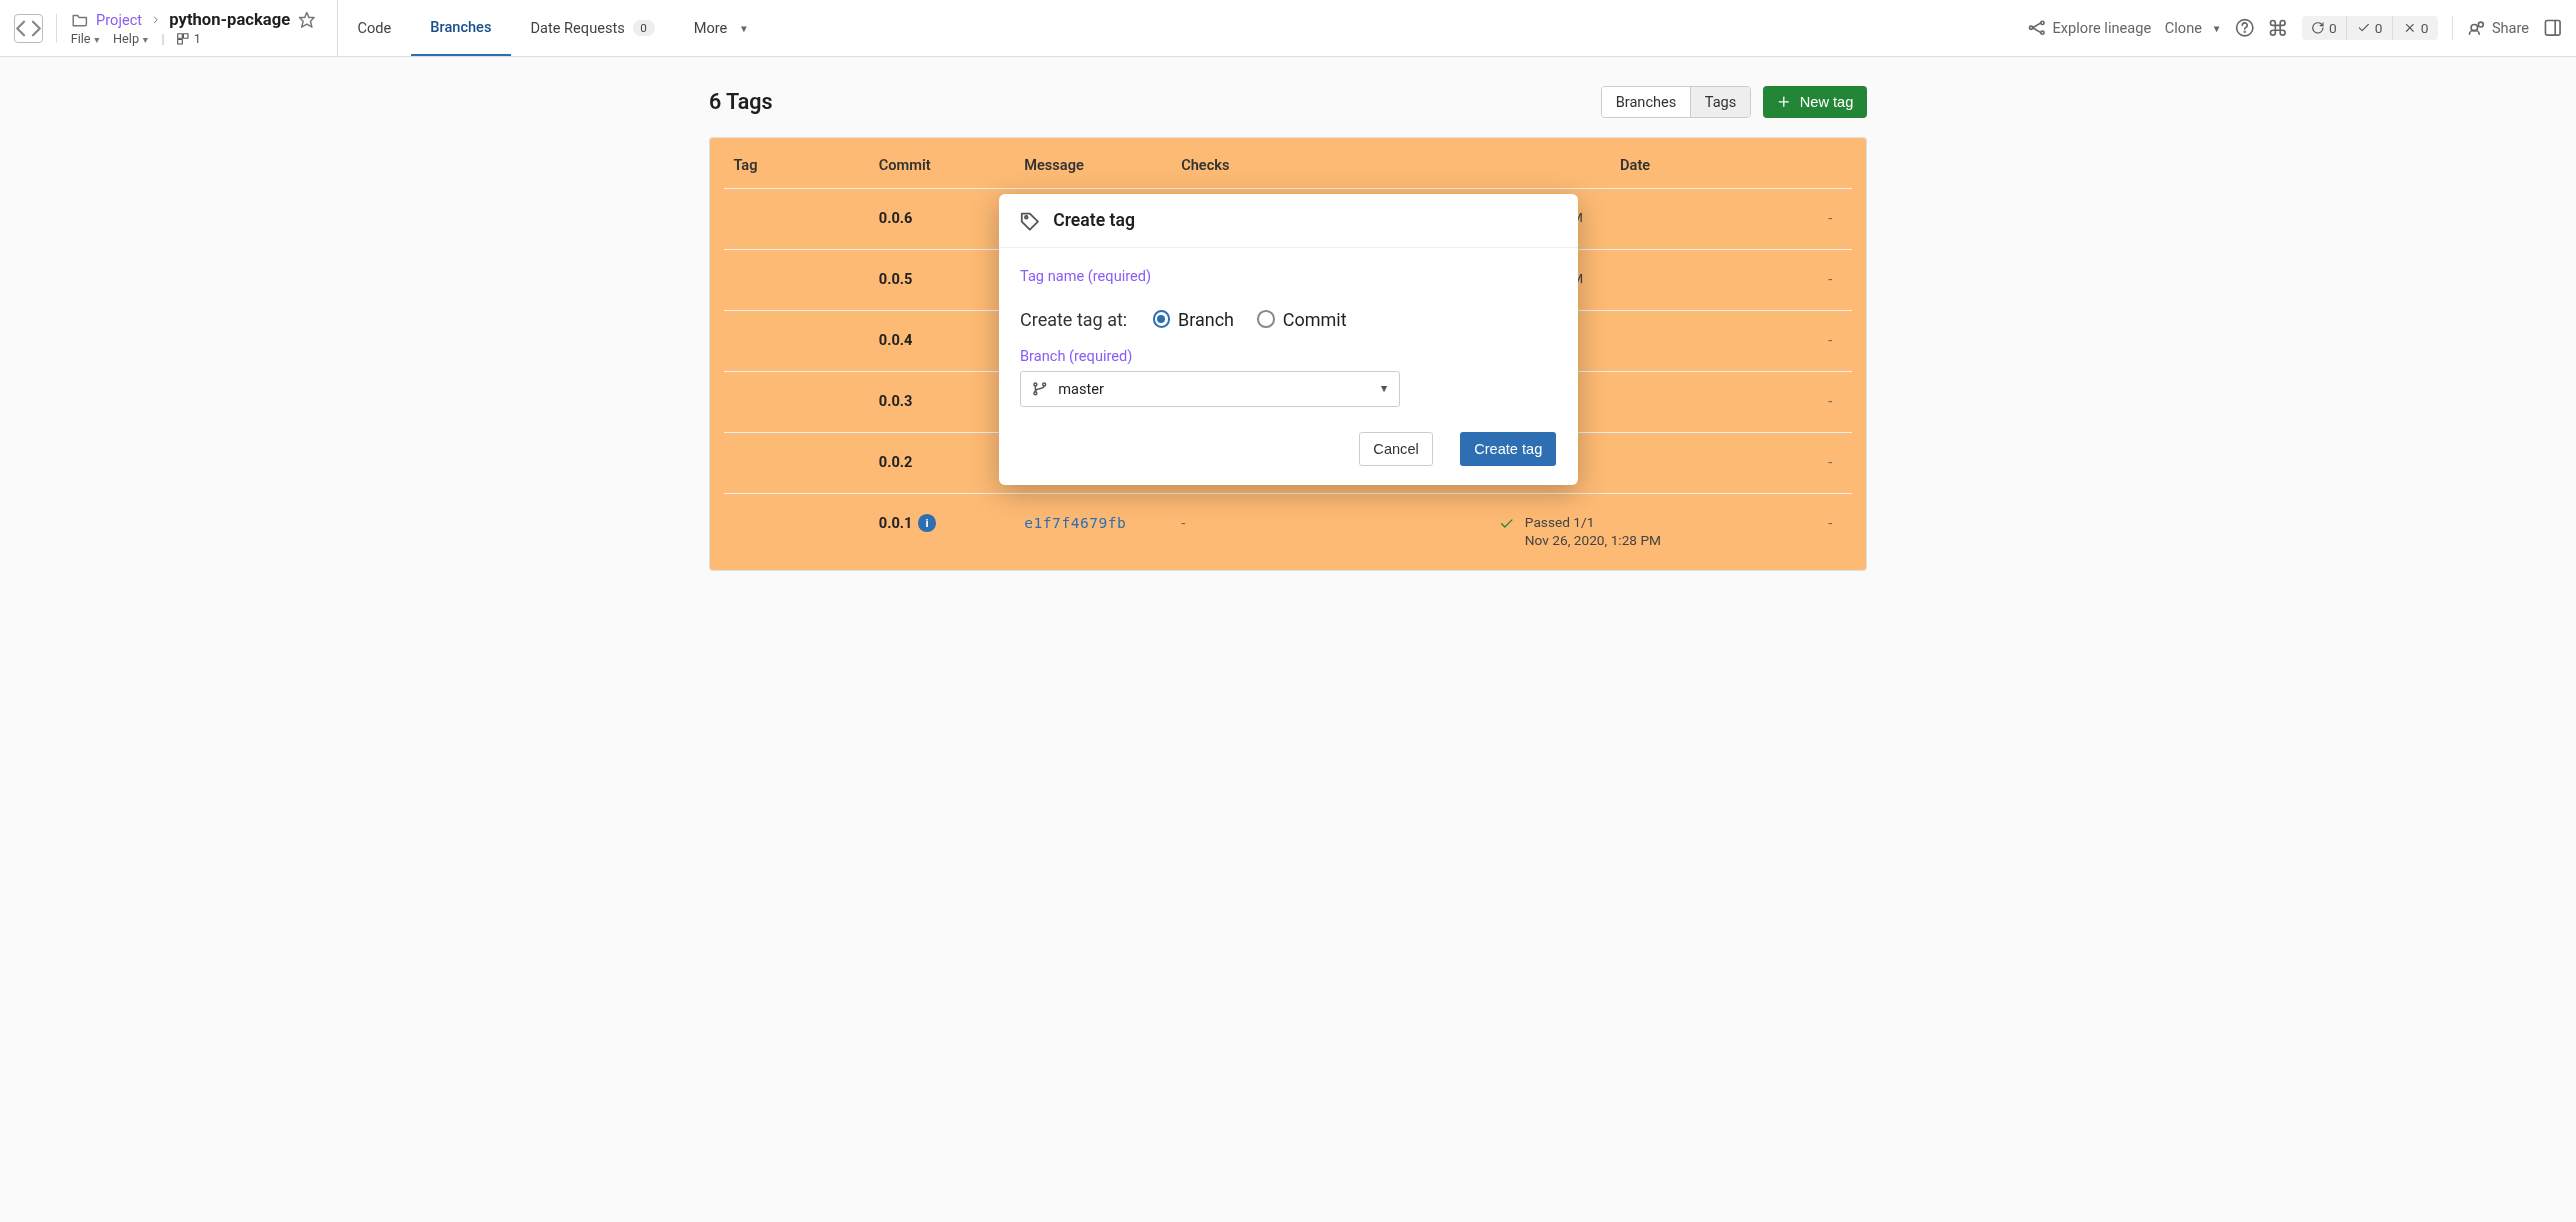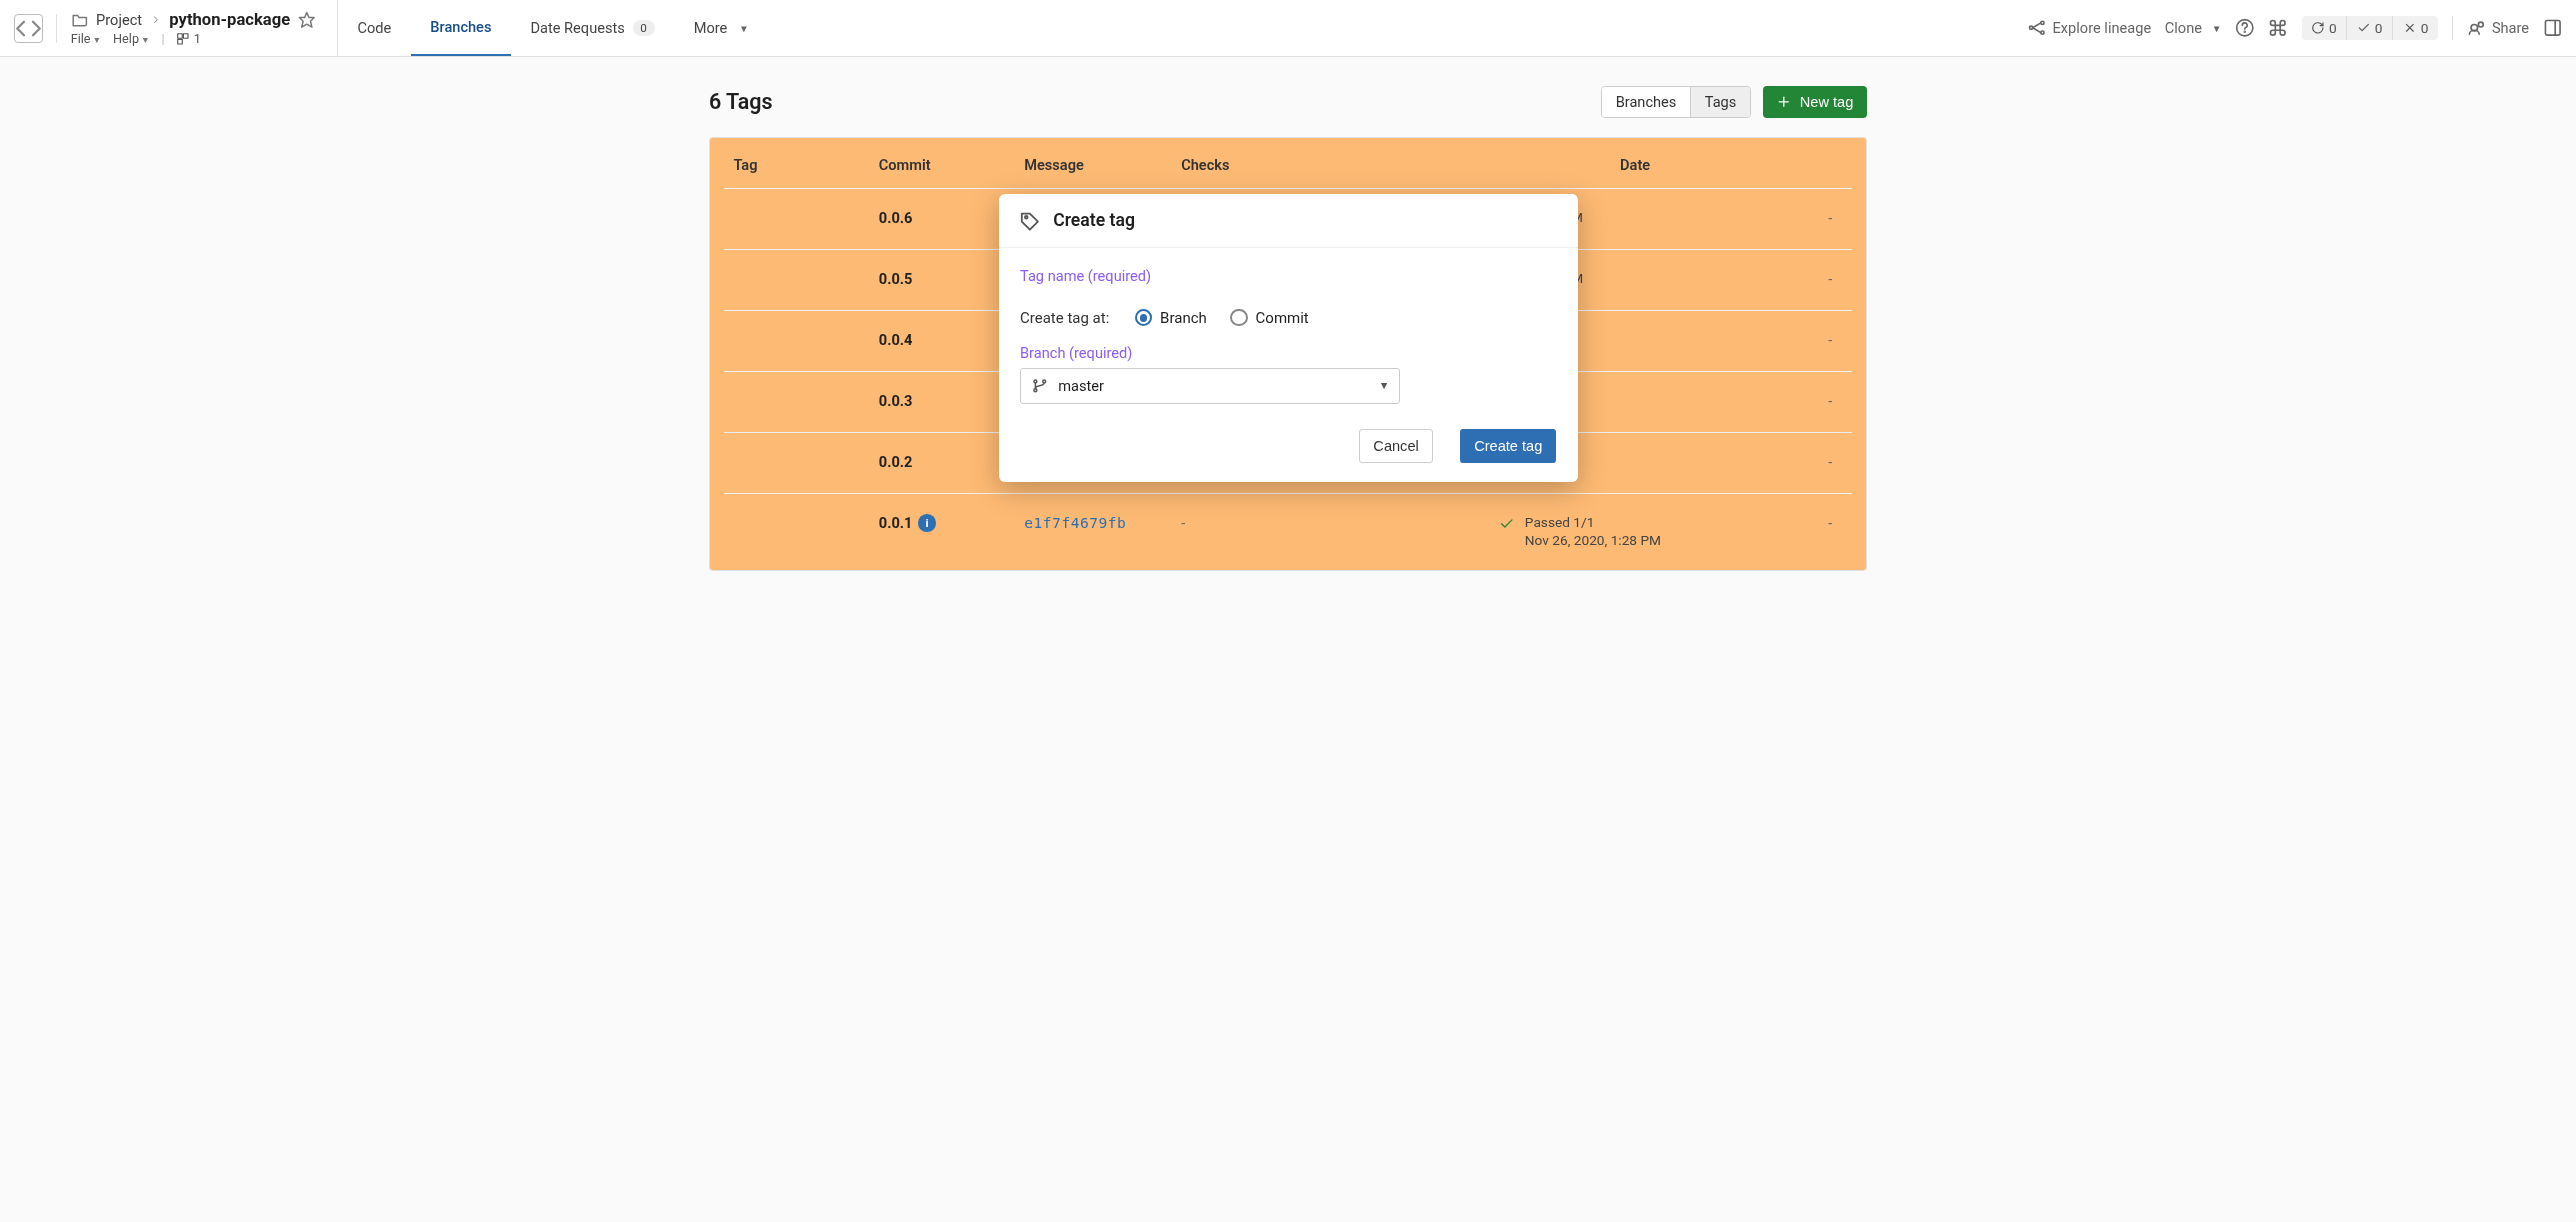--- a/index.html
+++ b/index.html
@@ -6,21 +6,21 @@
   html, body { width: 100%; height: 100%; font-family: -apple-system, BlinkMacSystemFont, "Segoe UI", Roboto, sans-serif; color: #1f1f1f; background: #fafafa; }
   body { display:flex; flex-direction:column; }
 
   
   .topbar { height:57px; background:#fff; border-bottom:1px solid #dedede; display:flex; align-items:stretch; }
   .topbar .left-block { display:flex; align-items:center; }
   .logo-box { width:57px; border-right:1px solid #dedede; display:flex; align-items:center; justify-content:center; }
   .logo-inner { width:29px; height:29px; border:1px solid #bbb; border-radius:3.9px; display:flex; align-items:center; justify-content:center; color:#888; }
   .proj-block { padding:0 13.7px; display:flex; flex-direction:column; justify-content:center; gap:2px; }
   .crumbs { display:flex; align-items:center; gap:7.8px; font-size:14.6px; }
-  .crumb-link { color:#404040;text-align:center; }
+  .crumb-link { color:#8b5cf6;text-align:center; }
   .crumb-name { font-weight:700; font-size:16.6px; }
   .crumb-icon { width:17.6px; height:17.6px; color:#777; }
   .sub-row { display:flex; align-items:center; gap:11.7px; font-size:12.7px; color:#555; }
   .sub-row .divider { color:#bbb; }
   .mini-caret { font-size:8.8px; margin-left:2px; color:#777; }
 
   .nav-tabs { display:flex; align-items:stretch; border-left:1px solid #dedede; margin-left:7.8px; }
   .nav-tab { padding:0 19.5px; display:flex; align-items:center; gap:7.8px; font-size:14.6px; color:#444; cursor:pointer; }
   .nav-tab.active { color:#174f8c; border-bottom:2.9px solid #2e6fb3; font-weight:500; }
   .pill { background:#eee; border-radius:9.8px; padding:1px 7.8px; font-size:11.7px; }
@@ -70,21 +70,21 @@
 
   
   .overlay { position:fixed; inset:0; display:flex; align-items:flex-start; justify-content:center; pointer-events:none; }
   .modal { margin-top:194px; width:579px; background:#fff; border-radius:5.9px; box-shadow:0 7.8px 29px rgba(0,0,0,.25); pointer-events:auto; }
   .modal-head { display:flex; align-items:center; gap:11.7px; padding:15.6px 21.5px; border-bottom:1px solid #eee; }
   .modal-head svg{width:21.5px;height:21.5px;color:#555;}
   .modal-title { font-size:17.6px; font-weight:600; }
   .modal-body { padding:19.5px 21.5px 9.8px; display:flex; flex-direction:column; gap:17.6px; }
   .form-label { font-size:14.6px; color:#8b5cf6; margin-bottom:5.9px; display:block;}
   .text-input { width:100%; border:1px solid #bbb; border-radius:2.9px; padding:7.8px 9.8px; font-size:14.6px; outline:2px solid #7aa7d9; outline-offset:0; }
-  .radio-row { display:flex; align-items:flex-end; gap:23.4px; font-size:15px;}
+  .radio-row { display:flex; align-items:flex-end; gap:23.4px; font-size:18px;}
   .radio-row .lead { color:#333; margin-right:2px;}
   .radio { display:flex; align-items:center; gap:7.8px; cursor:pointer;}
   .radio-dot{width:17.6px;height:17.6px;border:2px solid #888;border-radius:50%;display:flex;align-items:center;justify-content:center;}
   .radio.checked .radio-dot{border-color:#2e6fb3;}
   .radio.checked .radio-dot::after{content:"";width:7.8px;height:7.8px;border-radius:50%;background:#2e6fb3;}
   .select { display:flex; align-items:center; gap:9.8px; border:1px solid #ccc; border-radius:2.9px; padding:7.8px 9.8px; width:380px; justify-content:flex-start; position:relative;}
   .select svg.lead{width:17.6px;height:17.6px;color:#555;}
   .select .sel-text{font-size:14.6px;}
   .select .caret{position:absolute;right:9.8px;font-size:10.7px;color:#555;}
   .modal-foot { display:flex; justify-content:flex-end; gap:27px; padding:15.6px 21.5px 19.5px;}

